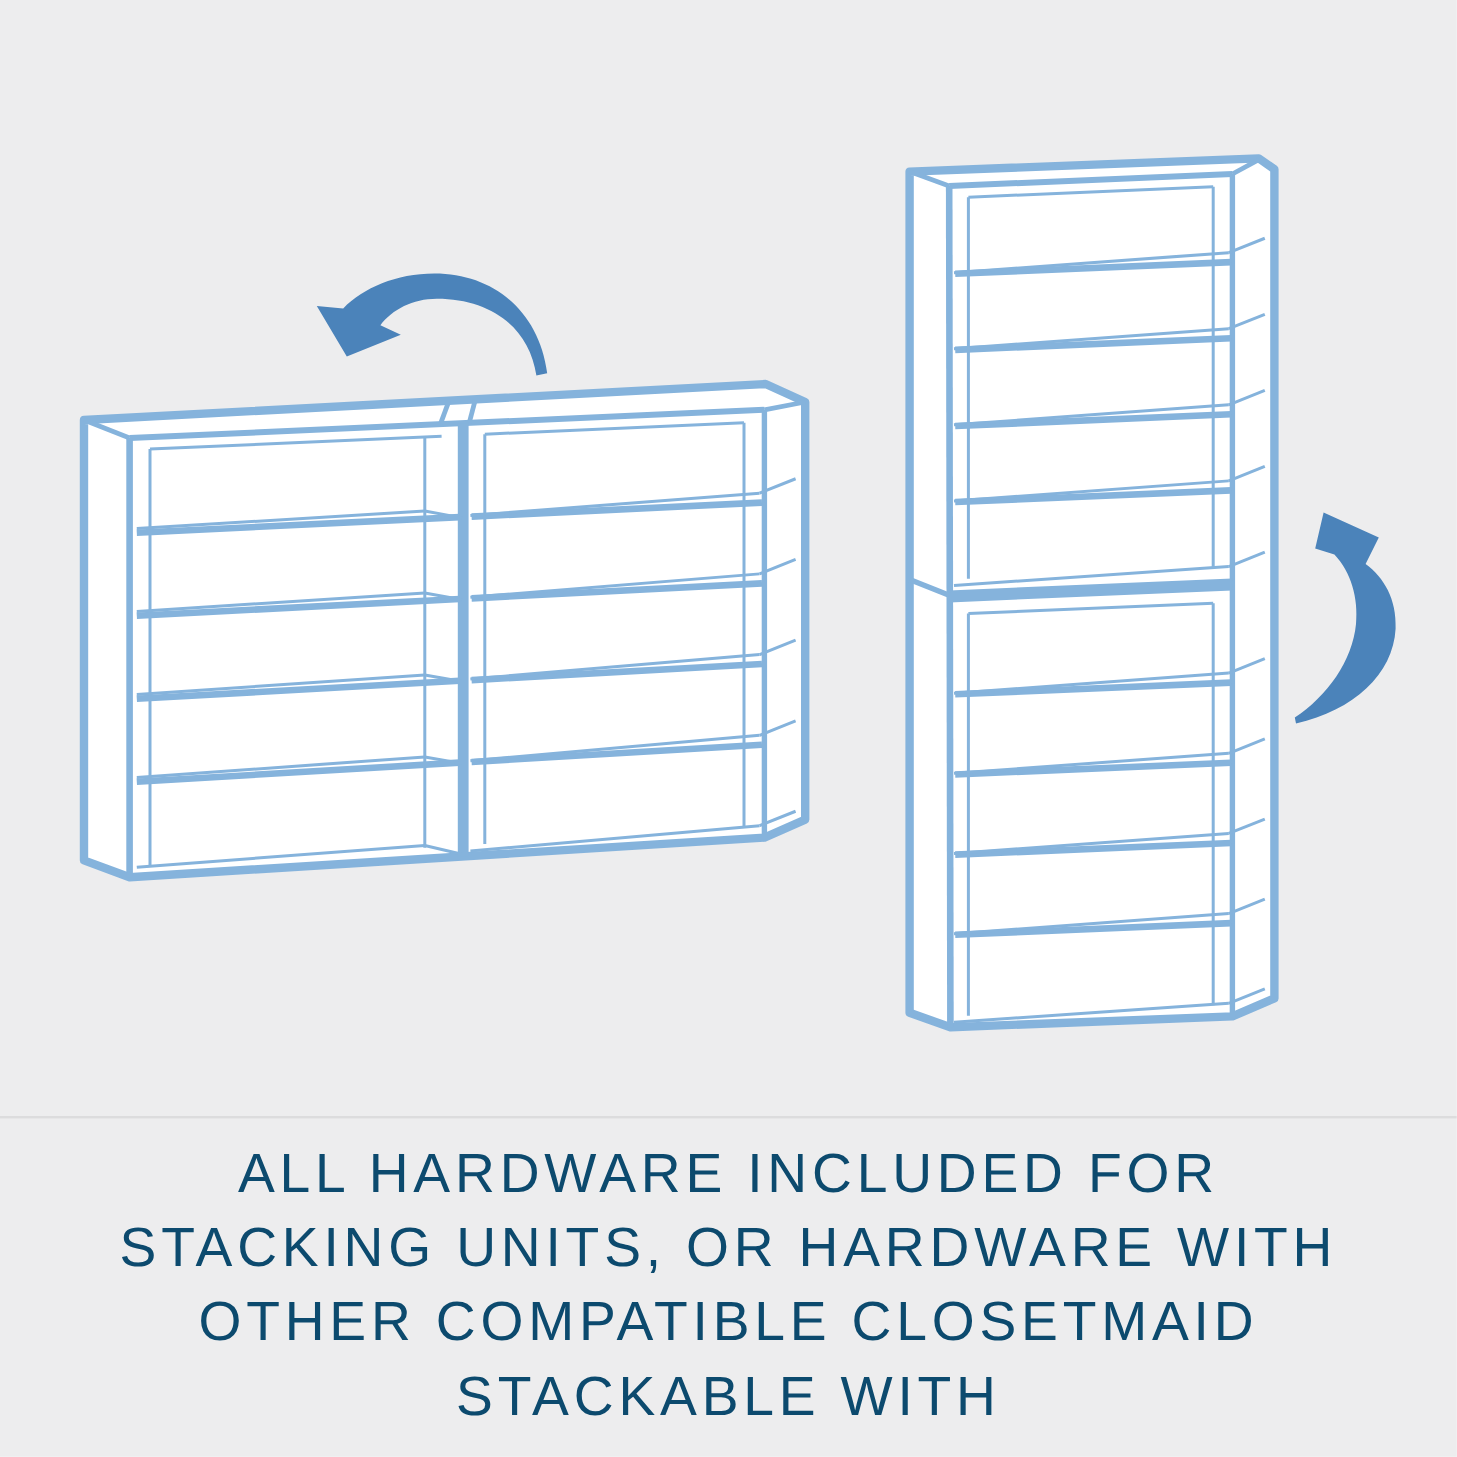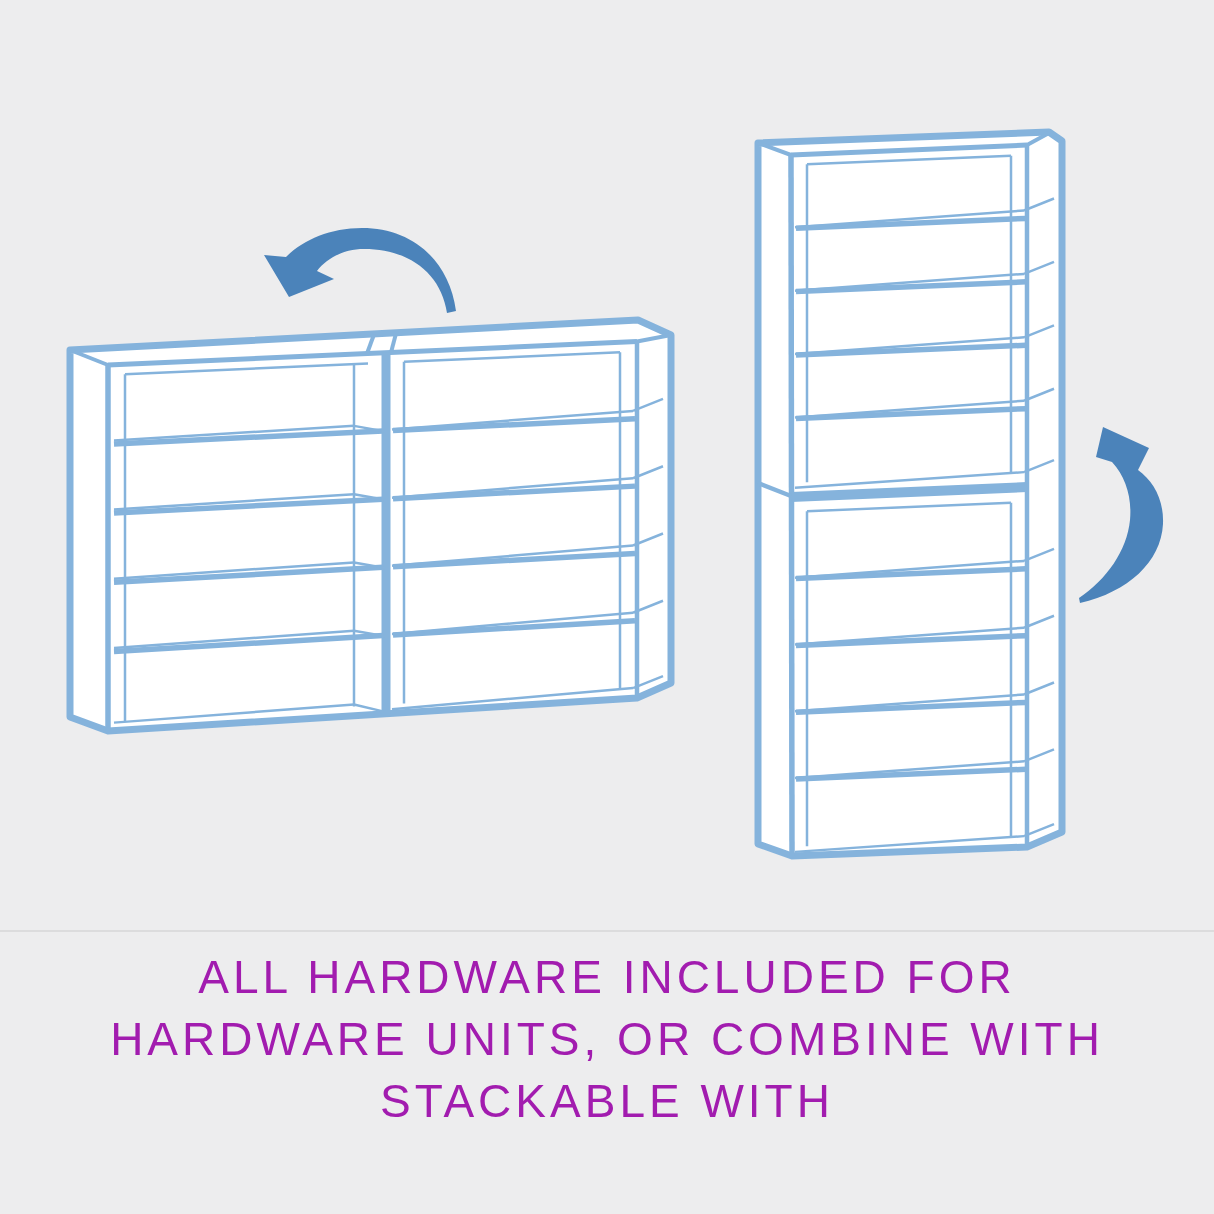--- a/index.html
+++ b/index.html
@@ -17,21 +17,21 @@
     background:#dcdcdd;
   }
   .caption{
     position:absolute;top:946px;left:0;
     width:1214px;
     text-align:center;
     font-size:46px;
     font-weight:300;
     line-height:62px;
     letter-spacing:4px;
-    color:#a21caf;
+    color:#0c4a6e;
   }
   .caption-line{white-space:nowrap;}
 </style>
 </head>
 <body>
 
 <div class="stage">
 
   <svg id="diagram" width="1214" height="932" viewBox="0 0 1214 932">
       <g>
@@ -128,17 +128,18 @@
       </g>
       <g>
         <path d="M1080,603 C1128,592 1161,562 1163,524 C1164,499 1153,481 1138,470 L1149,448 L1103,427 L1096,457 L1112,462 C1126,477 1132,498 1130,520 C1127,551 1106,580 1079,598 Z" fill="#4b83ba" stroke="none" stroke-width="0" stroke-linejoin="round" stroke-linecap="round"></path>
       </g>
     </svg>
 
   <div class="section-divider"></div>
 
   <div class="caption">
     <div class="caption-line">ALL HARDWARE INCLUDED FOR</div>
-    <div class="caption-line">HARDWARE UNITS, OR COMBINE WITH</div>
+    <div class="caption-line">STACKING UNITS, OR HARDWARE WITH</div>
+    <div class="caption-line">OTHER COMPATIBLE CLOSETMAID</div>
     <div class="caption-line">STACKABLE WITH</div>
   </div>
 
 </div>
 
 </body></html>

